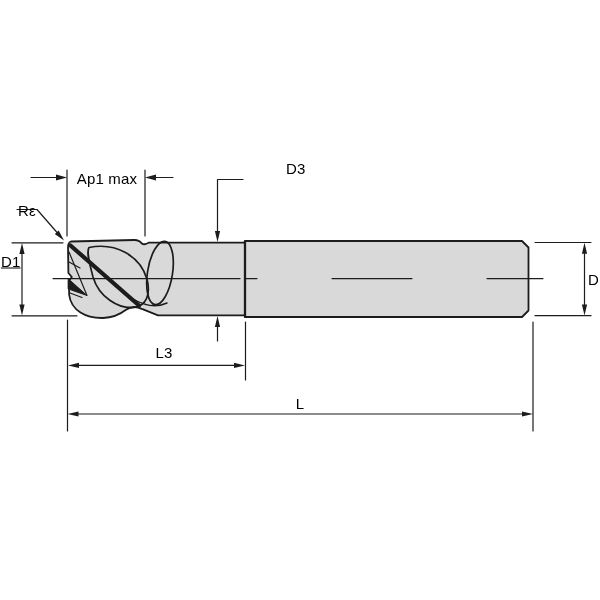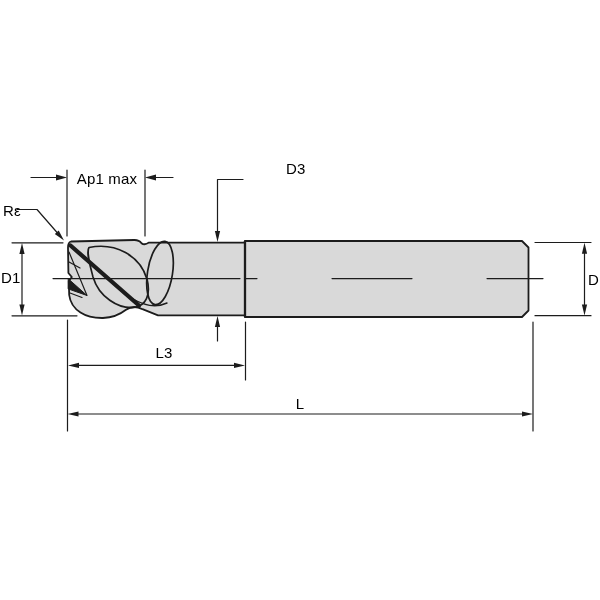--- a/index.html
+++ b/index.html
@@ -117,23 +117,23 @@
       <path d="M535,242.5 L591,242.5"></path>
       <path d="M535,315.7 L591,315.7"></path>
       <path d="M584.5,252 L584.5,306"></path>
       <polygon points="584.5,242.7 581.9,253.7 587.1,253.7" fill="var(--line)" stroke="none"></polygon>
       <polygon points="584.5,315.5 581.9,304.5 587.1,304.5" fill="var(--line)" stroke="none"></polygon>
     </g>
   </svg>
 
   <div class="dim-label" style="left:107px;top:178px;">Ap1 max</div>
 
-  <div class="dim-label dim-label--left" style="left:3px;top:210px;">Rε</div>
+  <div class="dim-label dim-label--left" style="left:18px;top:210px;">Rε</div>
 
-  <div class="dim-label dim-label--left" style="left:1px;top:277px;">D1</div>
+  <div class="dim-label dim-label--left" style="left:1px;top:261px;text-decoration:underline;">D1</div>
 
   <div class="dim-label dim-label--left" style="left:246px;top:168px;margin-left:40px;">D3</div>
 
   <div class="dim-label" style="left:164px;top:352px;">L3</div>
 
   <div class="dim-label" style="left:300px;top:403px;">L</div>
 
   <div class="dim-label dim-label--left" style="left:588px;top:279px;">D</div>
 
 </div>

